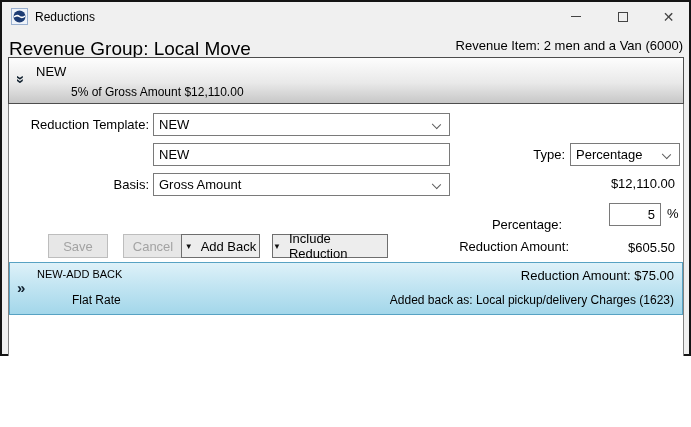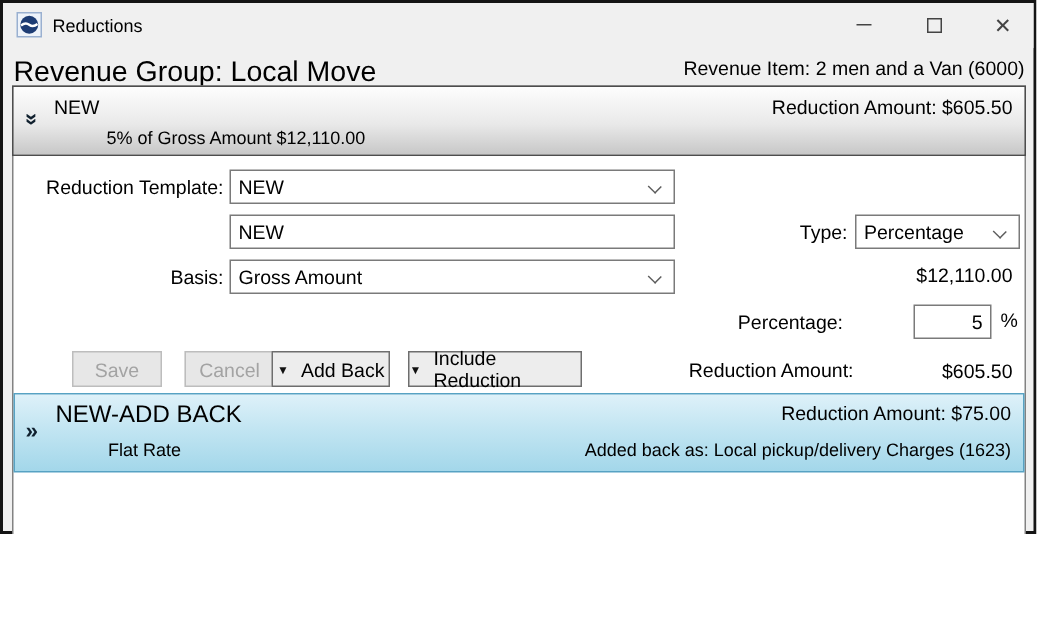--- a/index.html
+++ b/index.html
@@ -58,21 +58,21 @@
     font-size:13px; color:#000; display:flex; align-items:center; justify-content:center;
     font-family:"Liberation Sans", sans-serif; cursor:default; }
   .btn.disabled { border-color:#bdbdbd; background:#e7e7e7; color:#a3a3a3;margin-left:16px; }
   .btn .tri { font-size:8px; margin-right:8px; color:#111; }
 
   
   .addback-row { position:absolute; left:0px; top:204px; width:674px; height:53px;
     background:linear-gradient(180deg,#def1f9 0%,#c2e5f2 45%,#a3d7ea 100%);
     border:1px solid #57a2c3; cursor:default; }
   .chev-collapse { position:absolute; left:7px; top:17px; font-size:15px; font-weight:bold; color:#10202e; line-height:1; }
-  .ab-name { position:absolute; left:27px; top:5px; font-size:16px; color:#000; }
+  .ab-name { position:absolute; left:27px; top:5px; font-size:11px; color:#000; }
   .ab-amount { position:absolute; right:8px; top:5px; font-size:13px; color:#000;padding-left:16px; }
   .ab-type { position:absolute; left:62px; top:30px; font-size:12px; color:#000; }
   .ab-added { position:absolute; right:8px; top:30px; font-size:12px; color:#000; }
 
   
   .footer-btn { position:absolute; top:394px; width:76px; height:26px; border:1px solid #707070;
     background:#ebebeb; font-size:13px; color:#000; display:flex; align-items:center; justify-content:center; cursor:default; }
   .footer-btn.add { left:8px; }
   .footer-btn.closebtn { right:7px; border-color:#5a5a5a; }
 </style>
@@ -101,21 +101,20 @@
   </div>
 
   <span class="rev-group">Revenue Group: Local Move</span>
   <span class="rev-item">Revenue Item: 2 men and a Van (6000)</span>
 
   <div class="list-box">
 
     <div class="red-header">
       <span class="chev-expand">»</span>
       <span class="red-name">NEW</span>
-      <span class="red-amount">Reduction Amount: $605.50</span>
       <span class="red-summary">5% of Gross Amount $12,110.00</span>
     </div>
 
     <span class="frm-label" style="left:0; top:55px; width:140px;">Reduction Template:</span>
     <div class="combo" style="left:144px; top:55px; width:297px;">
       <span>NEW</span>
       <span class="chev"></span>
     </div>
 
     <input class="txt-input" style="left: 144px; top: 85px; width: 297px;" value="NEW">
@@ -126,21 +125,21 @@
       <span class="chev"></span>
     </div>
 
     <span class="frm-label" style="left:0; top:115px; width:140px;">Basis:</span>
     <div class="combo" style="left:144px; top:115px; width:297px;">
       <span>Gross Amount</span>
       <span class="chev"></span>
     </div>
     <span class="static-val" style="right:8px; top:118px;">$12,110.00</span>
 
-    <span class="frm-label" style="left:400px; top:145px; width:153px;">Percentage:</span>
+    <span class="frm-label" style="left:400px; top:155px; width:153px;">Percentage:</span>
     <input class="txt-input" style="left: 600px; top: 145px; width: 52px; text-align: right;" value="5">
     <span class="static-val" style="left:658px; top:148px;">%</span>
 
     <div class="btn disabled" style="left:23px; top:176px; width:60px;">
       <span>Save</span>
     </div>
     <div class="btn disabled" style="left:98px; top:176px; width:60px;">
       <span>Cancel</span>
     </div>
     <div class="btn" style="left:172px; top:176px; width:79px;">

